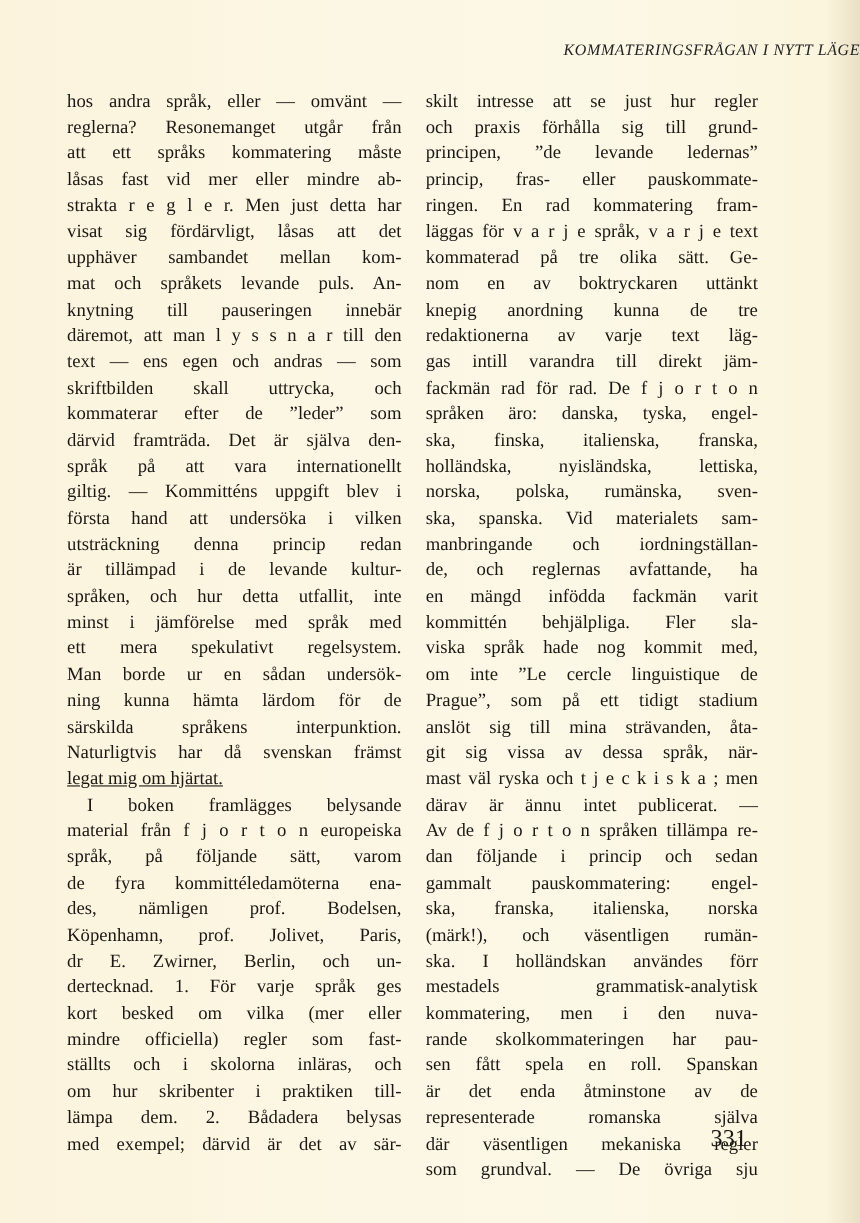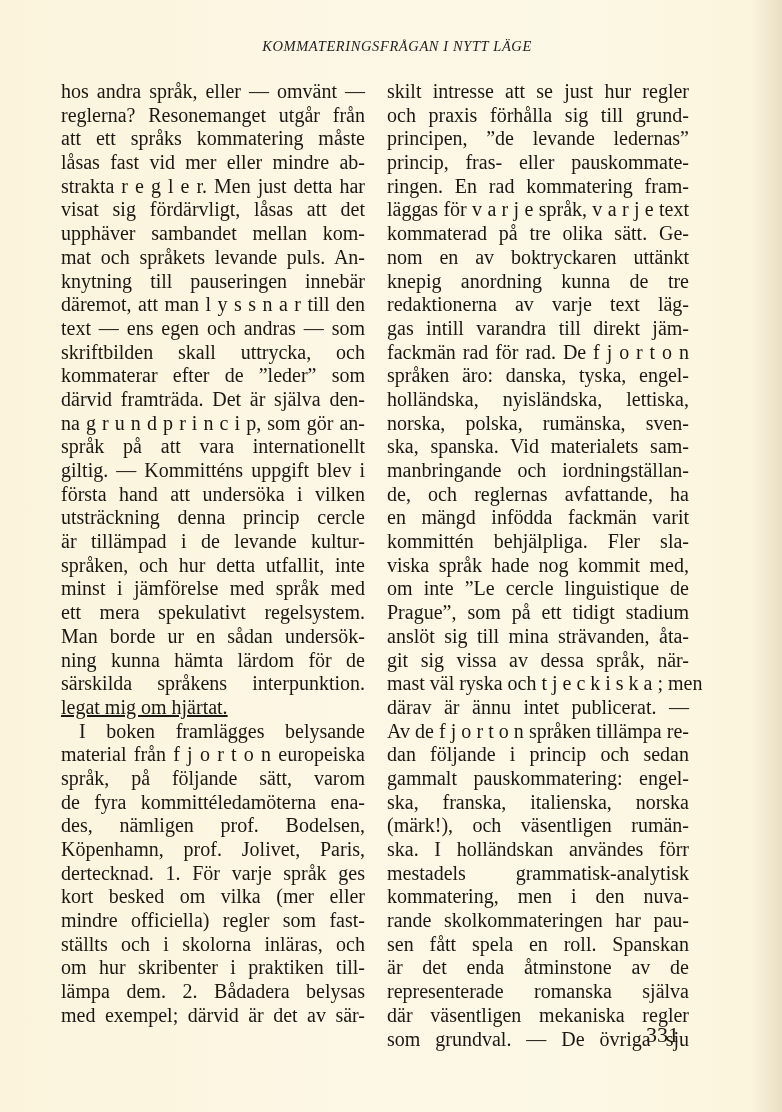--- a/index.html
+++ b/index.html
@@ -18,33 +18,33 @@
   .page {
     position: absolute;
     inset: 0;
     background: linear-gradient(90deg, #fbf3dc 0%, #fcf7e4 40%, #fcf8e6 70%, #fbf5dd 96%, #e9dfc4 100%);
   }
   .running-head {
     position: absolute;
     top: 38px;
     left: 0;
     width: 782px;
-    text-align: center;
+    text-align: right;
     font-family: "Liberation Serif", serif;
     font-style: italic;
     font-size: 14.5px;
     letter-spacing: 0.6px;
     color: #222;
   }
   .running-head span { margin-left: 12px; }
   .col {
     position: absolute;
     top: 80px;
     font-family: "Liberation Serif", serif;
-    font-size: 20px;
+    font-size: 17px;
     line-height: 23.7px;
     color: #1b1813;
   }
   .col-left { left: 61px; width: 304px; }
   .col-right { left: 387px; width: 302px; }
   .line {
     display: block;
     white-space: nowrap;
     text-align: justify;
     text-align-last: justify;
@@ -78,39 +78,40 @@
     <span class="line">strakta r e g l e r. Men just detta har</span>
     <span class="line">visat sig fördärvligt, låsas att det</span>
     <span class="line">upphäver sambandet mellan kom-</span>
     <span class="line">mat och språkets levande puls. An-</span>
     <span class="line">knytning till pauseringen innebär</span>
     <span class="line">däremot, att man l y s s n a r till den</span>
     <span class="line">text — ens egen och andras — som</span>
     <span class="line">skriftbilden skall uttrycka, och</span>
     <span class="line">kommaterar efter de ”leder” som</span>
     <span class="line">därvid framträda. Det är själva den-</span>
-    <span class="line">na g r u n d p r i n c i p, som gör an-</span>
     <span class="line">språk på att vara internationellt</span>
     <span class="line">giltig. — Kommitténs uppgift blev i</span>
     <span class="line">första hand att undersöka i vilken</span>
-    <span class="line">utsträckning denna princip cercle</span>
+    <span class="line">utsträckning denna princip redan</span>
     <span class="line">är tillämpad i de levande kultur-</span>
     <span class="line">språken, och hur detta utfallit, inte</span>
     <span class="line">minst i jämförelse med språk med</span>
     <span class="line">ett mera spekulativt regelsystem.</span>
     <span class="line">Man borde ur en sådan undersök-</span>
     <span class="line">ning kunna hämta lärdom för de</span>
     <span class="line">särskilda språkens interpunktion.</span>
+    <span class="line">Naturligtvis har då svenskan främst</span>
     <span class="line last">legat mig om hjärtat.</span>
     <span class="line indent">I boken framlägges belysande</span>
     <span class="line">material från f j o r t o n europeiska</span>
     <span class="line">språk, på följande sätt, varom</span>
     <span class="line">de fyra kommittéledamöterna ena-</span>
     <span class="line">des, nämligen prof. Bodelsen,</span>
     <span class="line">Köpenhamn, prof. Jolivet, Paris,</span>
+    <span class="line">dr E. Zwirner, Berlin, och un-</span>
     <span class="line">dertecknad. 1. För varje språk ges</span>
     <span class="line">kort besked om vilka (mer eller</span>
     <span class="line">mindre officiella) regler som fast-</span>
     <span class="line">ställts och i skolorna inläras, och</span>
     <span class="line">om hur skribenter i praktiken till-</span>
     <span class="line">lämpa dem. 2. Bådadera belysas</span>
     <span class="line">med exempel; därvid är det av sär-</span>
   </div>
 
   <div class="col col-right">
@@ -120,20 +121,21 @@
     <span class="line">princip, fras- eller pauskommate-</span>
     <span class="line">ringen. En rad kommatering fram-</span>
     <span class="line">läggas för v a r j e språk, v a r j e text</span>
     <span class="line">kommaterad på tre olika sätt. Ge-</span>
     <span class="line">nom en av boktryckaren uttänkt</span>
     <span class="line">knepig anordning kunna de tre</span>
     <span class="line">redaktionerna av varje text läg-</span>
     <span class="line">gas intill varandra till direkt jäm-</span>
     <span class="line">fackmän rad för rad. De f j o r t o n</span>
     <span class="line">språken äro: danska, tyska, engel-</span>
+    <span class="line">ska, finska, italienska, franska,</span>
     <span class="line">holländska, nyisländska, lettiska,</span>
     <span class="line">norska, polska, rumänska, sven-</span>
     <span class="line">ska, spanska. Vid materialets sam-</span>
     <span class="line">manbringande och iordningställan-</span>
     <span class="line">de, och reglernas avfattande, ha</span>
     <span class="line">en mängd infödda fackmän varit</span>
     <span class="line">kommittén behjälpliga. Fler sla-</span>
     <span class="line">viska språk hade nog kommit med,</span>
     <span class="line">om inte ”Le cercle linguistique de</span>
     <span class="line">Prague”, som på ett tidigt stadium</span>

